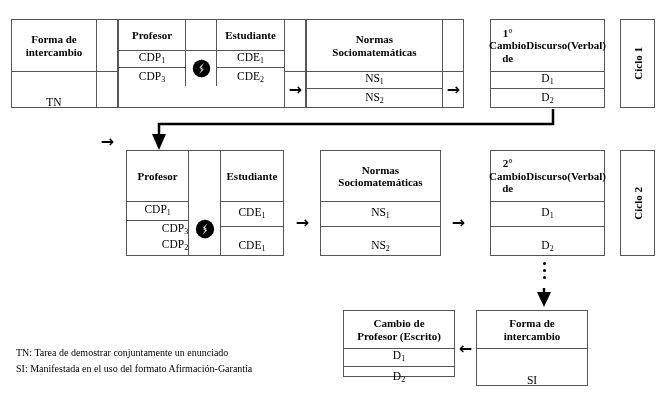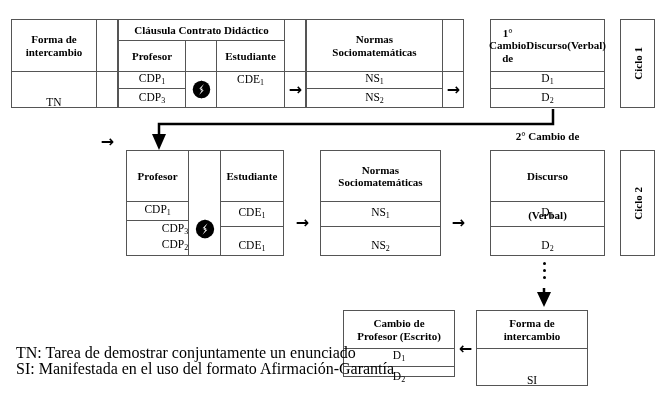--- a/index.html
+++ b/index.html
@@ -78,21 +78,21 @@
     writing-mode:vertical-rl;transform:rotate(180deg);
     font-weight:bold;font-size:11px;white-space:nowrap;
   }
 
   
   .conn{position:absolute;left:0;top:0;width:672px;height:402px;pointer-events:none;}
 
   
   .legend{
     position:absolute;
-    font-size:16px;line-height:16px;
+    font-size:10px;line-height:16px;
     white-space:nowrap;
   }
 
   
   .dots{position:absolute;display:flex;flex-direction:column;align-items:center;gap:4px;}
   .dot{width:3px;height:3px;background:#000;border-radius:50%;}
 </style>
 </head>
 <body>
 
@@ -109,23 +109,20 @@
   </div>
 
   <div class="tbl" style="left:97px;top:19px;width:21px;height:89px;border-left:none;">
     <div class="cell noline" style="height:52px;border-bottom:1px solid #555555;"></div>
     <div class="arrow" style="left:0;top:52px;width:21px;height:36px;position:relative;">
       <span>→</span>
     </div>
   </div>
 
   <div class="tbl" style="left:118px;top:19px;width:167px;height:89px;">
-    <div class="band" style="height:21px;">
-      <span>Cláusula Contrato Didáctico</span>
-    </div>
     <div class="cols" style="height:66px;">
       <div class="col" style="width:67px;">
         <div class="hd" style="height:31px;">
           <span>Profesor</span>
         </div>
         <div class="cell" style="height:17px;">
           <span>CDP<sub>1</sub></span>
         </div>
         <div class="cell noline" style="height:18px;">
           <span>CDP<sub>3</sub></span>
@@ -144,20 +141,23 @@
           </span>
         </div>
       </div>
       <div class="col" style="width:67px;">
         <div class="hd" style="height:31px;">
           <span>Estudiante</span>
         </div>
         <div class="cell" style="height:17px;">
           <span>CDE<sub>1</sub></span>
         </div>
+        <div class="cell noline" style="height:18px;">
+          <span>CDE<sub>2</sub></span>
+        </div>
       </div>
     </div>
   </div>
 
   <div class="tbl" style="left:285px;top:19px;width:21px;height:89px;border-left:none;">
     <div class="cell" style="height:52px;"></div>
     <div class="arrow" style="position:relative;left:0;top:0;width:21px;height:36px;">
       <span>→</span>
     </div>
   </div>
@@ -261,21 +261,21 @@
     <div class="cell noline" style="height:28px;">
       <span>NS<sub>2</sub></span>
     </div>
   </div>
 
   <div class="arrow" style="left:448px;top:210px;width:21px;height:26px;">
     <span>→</span>
   </div>
 
   <div class="tbl" style="left:490px;top:150px;width:115px;height:106px;">
-    <div class="hd" style="height:51px;flex-direction:column;gap:27px;">
+    <div class="hd" style="height:51px;">
       <span>2° Cambio de</span>
       <span>Discurso</span>
       <span>(Verbal)</span>
     </div>
     <div class="cell" style="height:25px;">
       <span>D<sub>1</sub></span>
     </div>
     <div class="cell noline" style="height:28px;">
       <span>D<sub>2</sub></span>
     </div>

